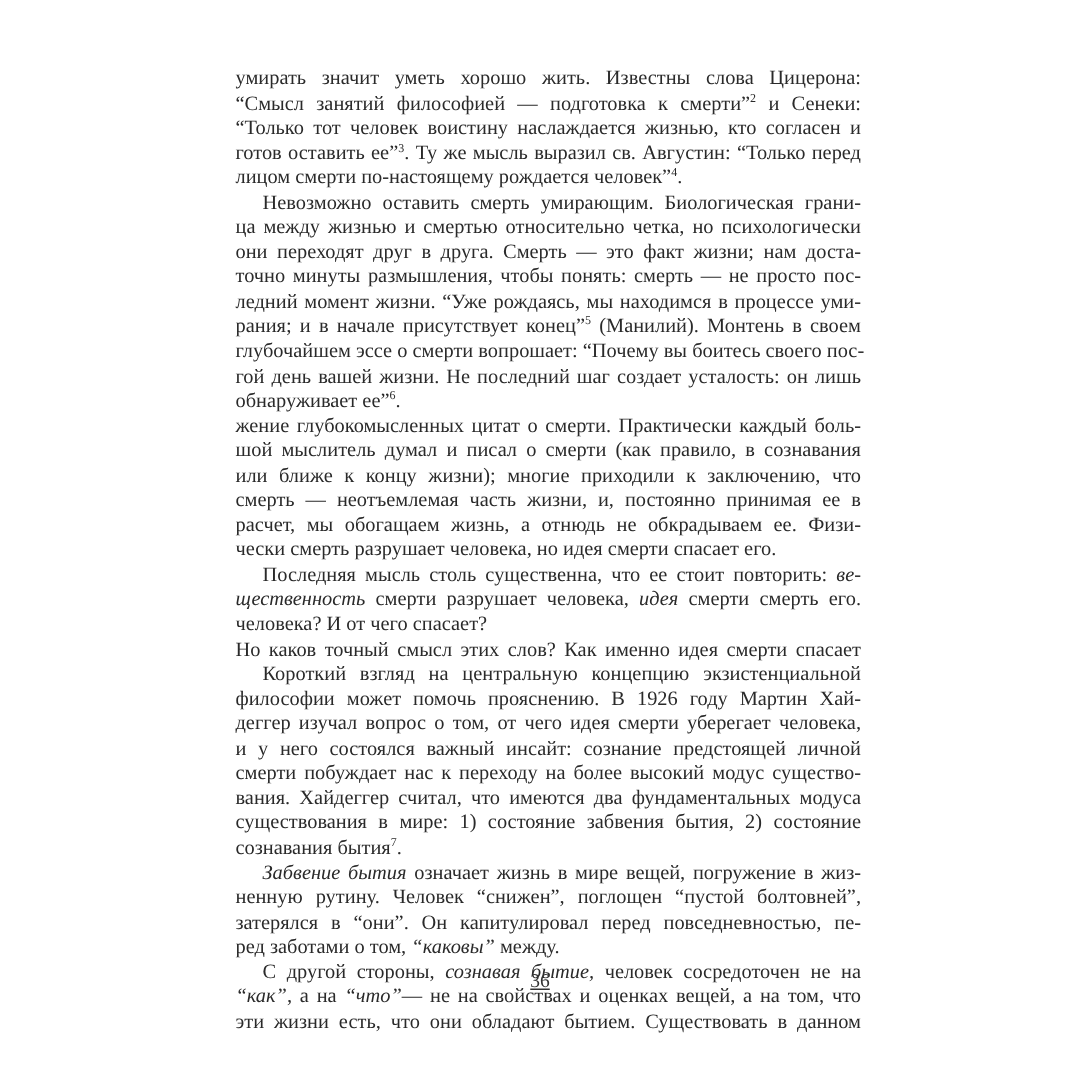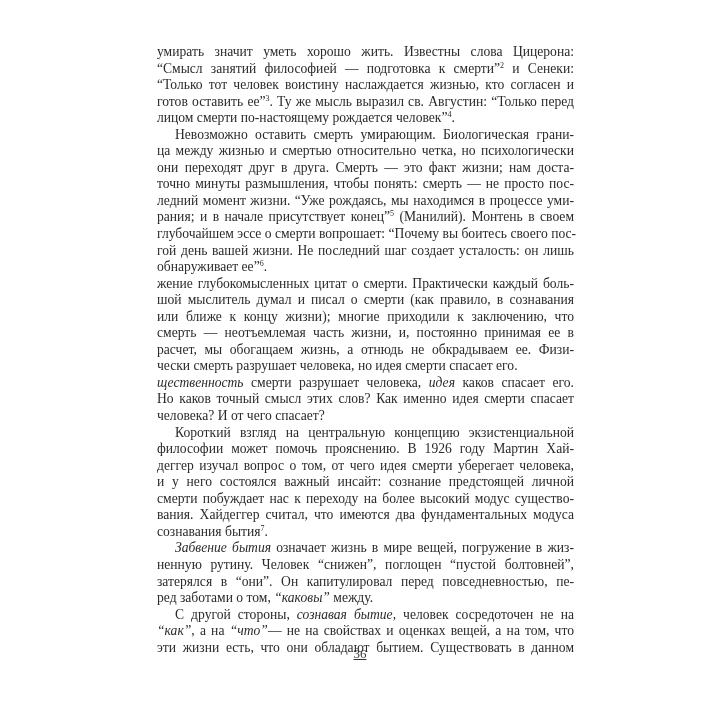--- a/index.html
+++ b/index.html
@@ -50,31 +50,33 @@
     </div>
     <div>
       <span class="line"><span>жение глубокомысленных цитат о смерти. Практически каждый боль-</span></span>
       <span class="line"><span>шой мыслитель думал и писал о смерти (как правило, в сознавания</span></span>
       <span class="line"><span>или ближе к концу жизни); многие приходили к заключению, что</span></span>
       <span class="line"><span>смерть — неотъемлемая часть жизни, и, постоянно принимая ее в</span></span>
       <span class="line"><span>расчет, мы обогащаем жизнь, а отнюдь не обкрадываем ее. Физи-</span></span>
       <span class="line last"><span>чески смерть разрушает человека, но идея смерти спасает его.</span></span>
     </div>
     <div>
-      <span class="line"><em>щественность</em><span> смерти разрушает человека, </span><em>идея</em><span> каков спасает его.</span></span>
+      <span class="line indent"><span>Последняя мысль столь существенна, что ее стоит повторить: </span><em>ве-</em></span>
+      <span class="line"><em>щественность</em><span> смерти разрушает человека, </span><em>идея</em><span> смерти смерть его.</span></span>
+      <span class="line last"><span>человека? И от чего спасает?</span></span>
       <span class="line"><span>Но каков точный смысл этих слов? Как именно идея смерти спасает</span></span>
-      <span class="line last"><span>человека? И от чего спасает?</span></span>
     </div>
     <div>
       <span class="line indent"><span>Короткий взгляд на центральную концепцию экзистенциальной</span></span>
       <span class="line"><span>философии может помочь прояснению. В 1926 году Мартин Хай-</span></span>
       <span class="line"><span>деггер изучал вопрос о том, от чего идея смерти уберегает человека,</span></span>
       <span class="line"><span>и у него состоялся важный инсайт: сознание предстоящей личной</span></span>
       <span class="line"><span>смерти побуждает нас к переходу на более высокий модус существо-</span></span>
       <span class="line"><span>вания. Хайдеггер считал, что имеются два фундаментальных модуса</span></span>
+      <span class="line"><span>существования в мире: 1) состояние забвения бытия, 2) состояние</span></span>
       <span class="line last"><span>сознавания бытия</span><sup>7</sup><span>.</span></span>
     </div>
     <div>
       <span class="line indent"><em>Забвение бытия</em><span> означает жизнь в мире вещей, погружение в жиз-</span></span>
       <span class="line"><span>ненную рутину. Человек “снижен”, поглощен “пустой болтовней”,</span></span>
       <span class="line"><span>затерялся в “они”. Он капитулировал перед повседневностью, пе-</span></span>
       <span class="line last"><span>ред заботами о том, </span><em>“каковы”</em><span> между.</span></span>
     </div>
     <div>
       <span class="line indent"><span>С другой стороны, </span><em>сознавая бытие,</em><span> человек сосредоточен не на</span></span>

